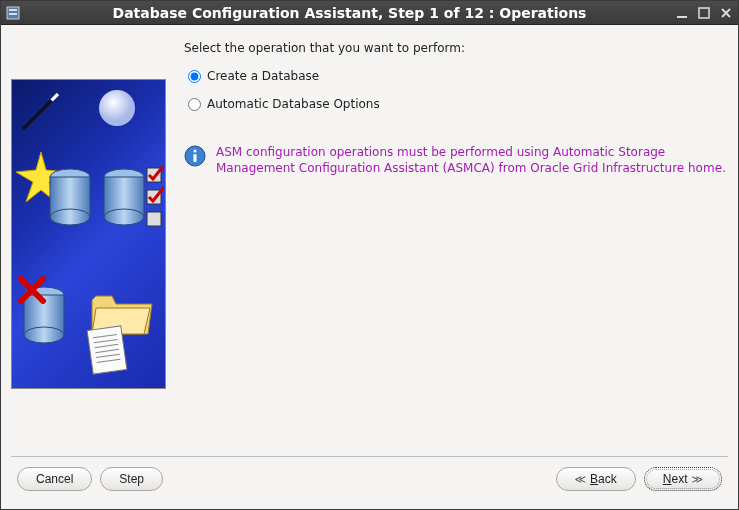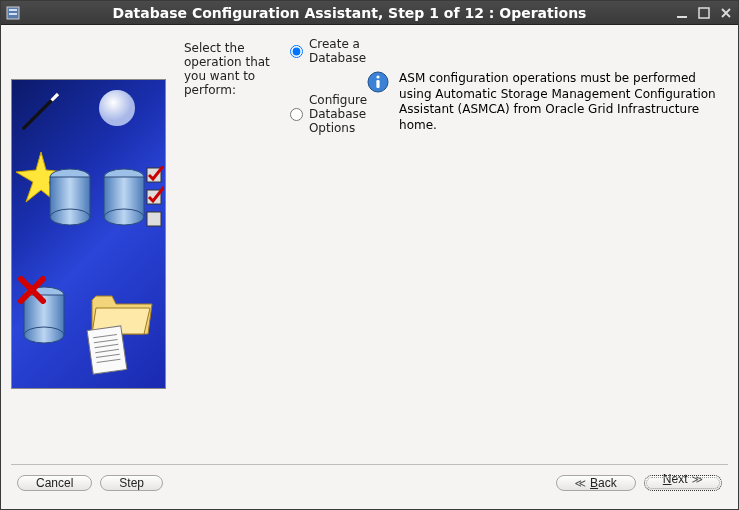--- a/index.html
+++ b/index.html
@@ -69,31 +69,31 @@
     height: 310px;
     margin-top: 46px;
     background: linear-gradient(135deg, #0b1a6a 0%, #1a2fb0 35%, #2a45d8 55%, #1a2ab0 100%);
     border: 1px solid #888;
     position: relative;
     overflow: hidden;
   }
   .main-col {
     flex: 1;
     display: flex;
-    flex-direction: row;
+    flex-direction: column;
     padding-top: 4px;
   }
   .prompt {
     margin: 4px 0 14px 0;
     color: #222;
   }
   .options {
     display: flex;
     flex-direction: column;
-    gap: 28px;
+    gap: 14px;
     margin-left: 4px;
   }
   .option {
     display: flex;
     align-items: center;
     gap: 6px;
     color: #222;
   }
   .option input[type=radio] {
     margin: 0;
@@ -101,39 +101,39 @@
   .info-row {
     display: flex;
     gap: 10px;
     margin-top: 34px;
     align-items: flex-start;
   }
   .info-icon {
     width: 22px; height: 22px; flex: 0 0 22px;
   }
   .info-text {
-    color: #000000;
+    color: #a21caf;
     line-height: 1.3;
   }
   .footer {
     border-top: 1px solid #bdbdbd;
     padding: 10px 6px 10px 6px;
     display: flex;
     align-items: center;
     gap: 8px;
   }
   .footer .spacer { flex: 1; }
   .btn {
     background: linear-gradient(to bottom, #fefefe 0%, #e6e5e3 100%);
     border: 1px solid #a8a7a5;
     border-radius: 12px;
     padding: 4px 18px;
     font-size: 12px;
     color: #222;
-    height: 16px;
+    height: 24px;
     display: inline-flex;
     align-items: center;
     gap: 4px;
     cursor: default;
   }
   .btn.primary {
     border: 1px dotted #333;
     outline: 1px dotted #999;
     outline-offset: -3px;
     align-items: flex-end;
@@ -282,21 +282,21 @@
       <div class="main-col">
         <div class="prompt">Select the operation that you want to perform:</div>
 
         <div class="options">
           <label class="option">
             <input type="radio" name="op" checked="" style="">
             <span>Create a Database</span>
           </label>
           <label class="option">
             <input type="radio" name="op" style="">
-            <span>Configure Database Options</span>
+            <span>Automatic Database Options</span>
           </label>
         </div>
 
         <div class="info-row">
           <span class="info-icon">
             <svg width="22" height="22" viewBox="0 0 22 22">
               <circle cx="11" cy="11" r="10" fill="#3b82d6" stroke="#1f4f8a"></circle>
               <circle cx="11" cy="6" r="1.6" fill="#fff"></circle>
               <rect x="9.4" y="9" width="3.2" height="8" rx="1.2" fill="#fff"></rect>
             </svg>

